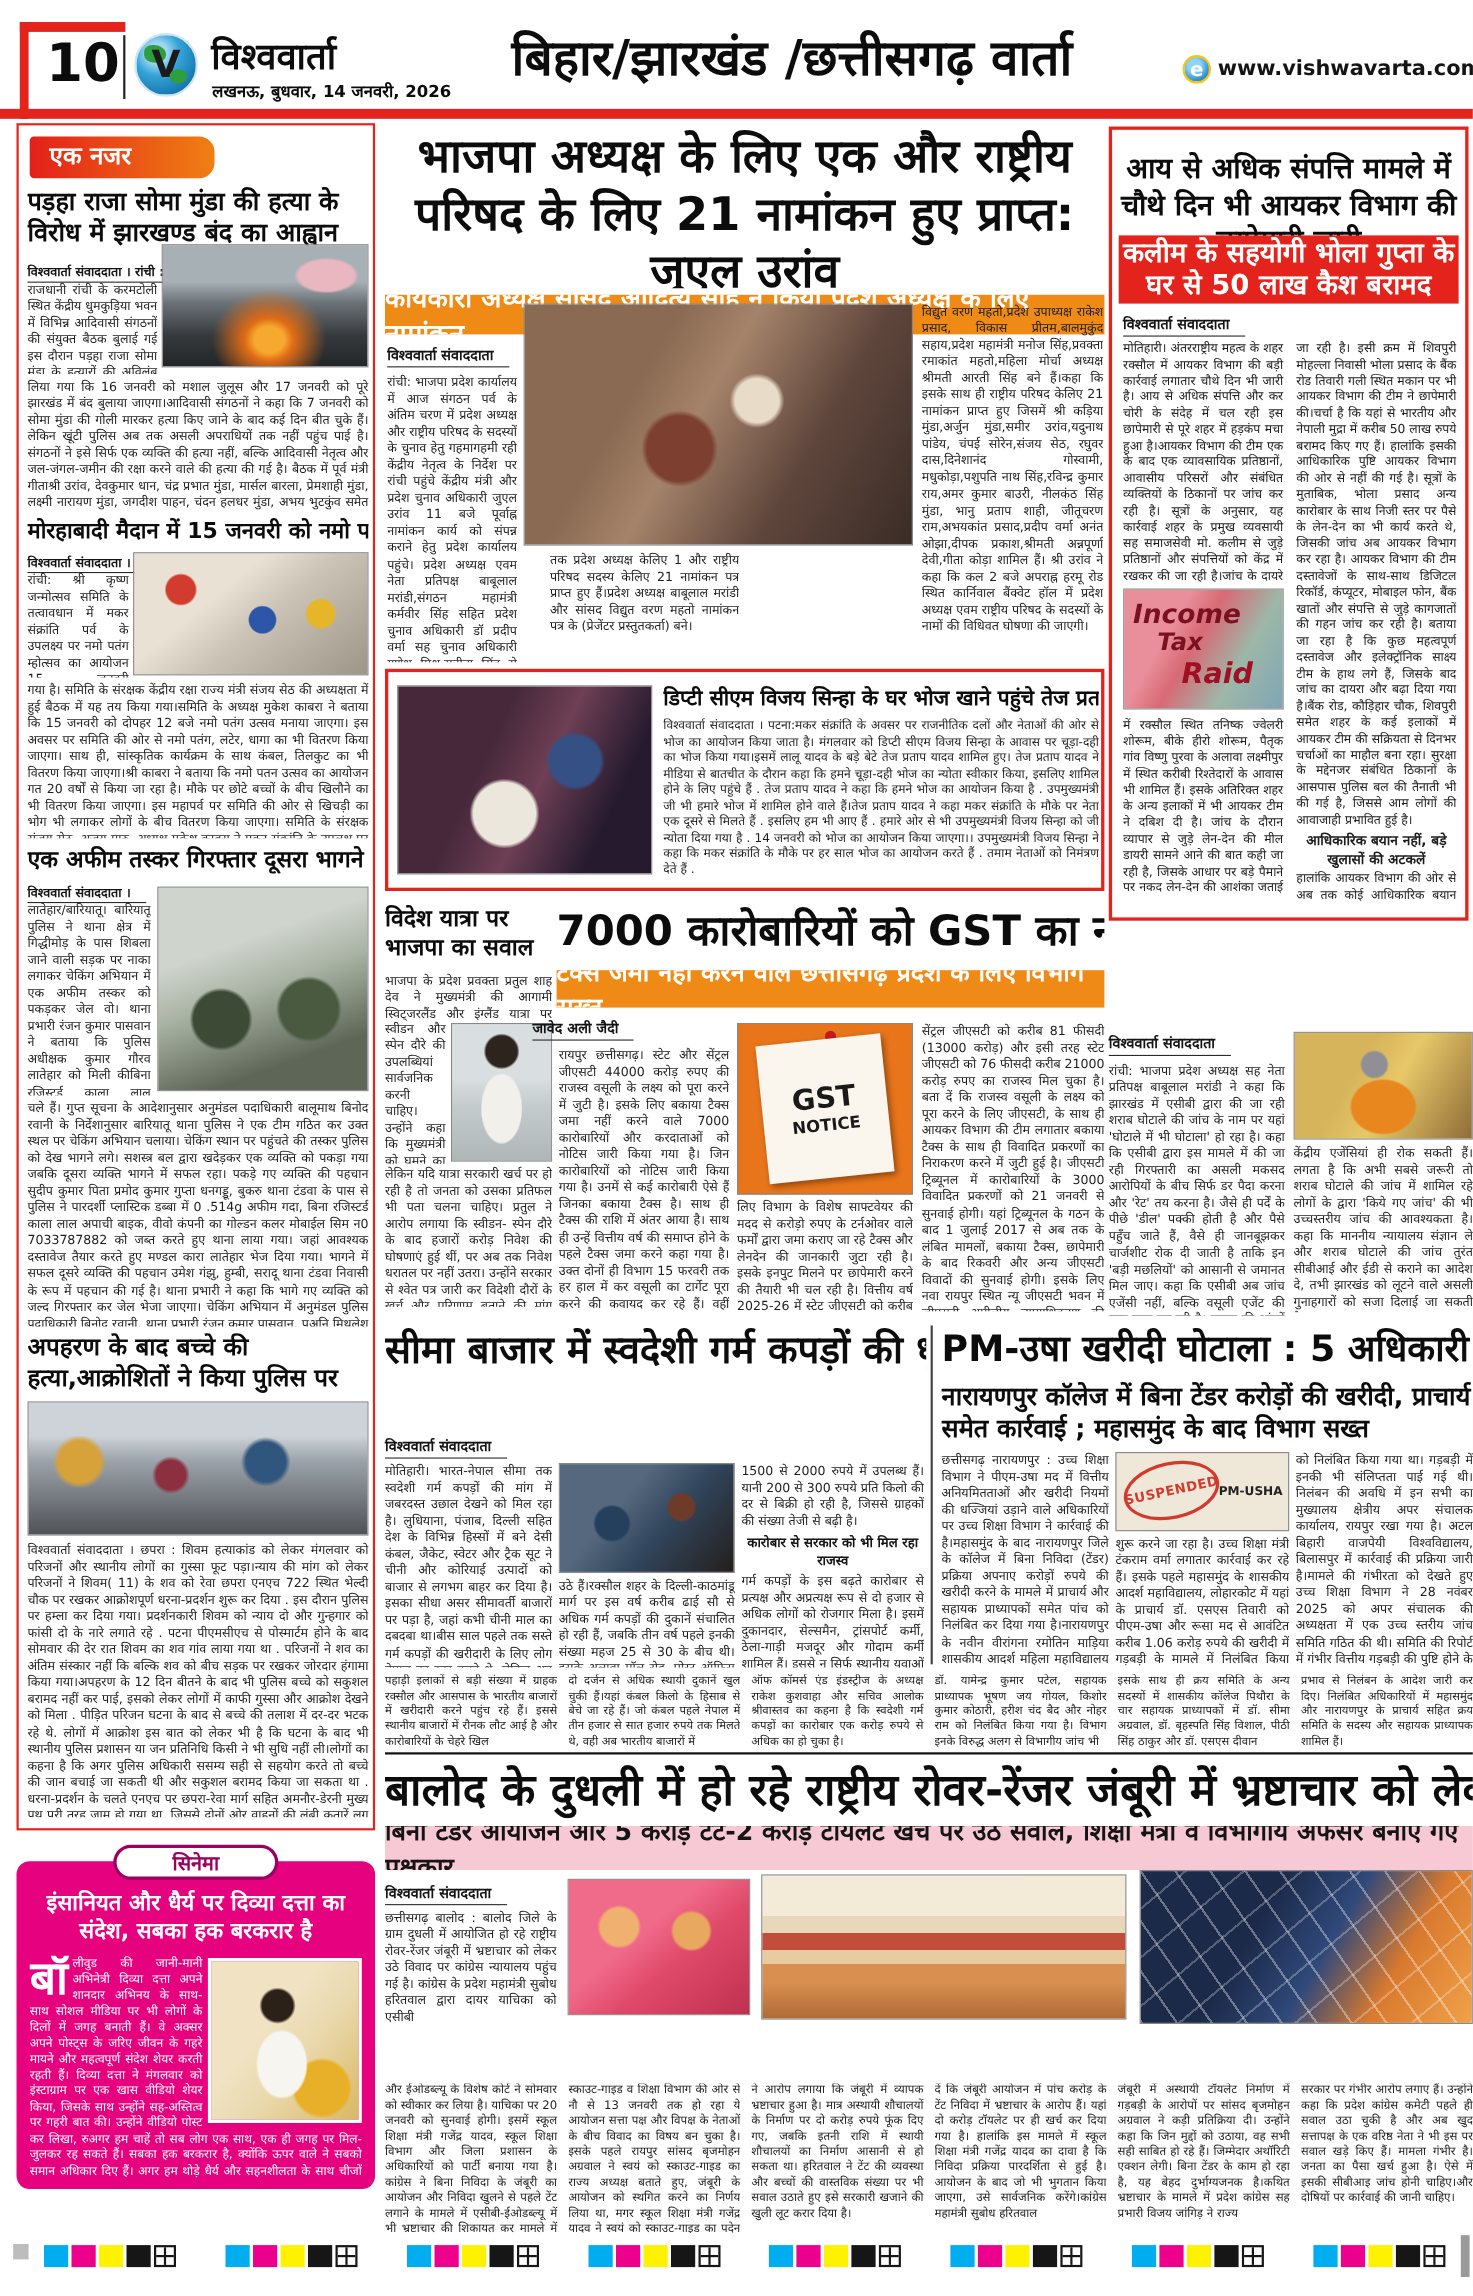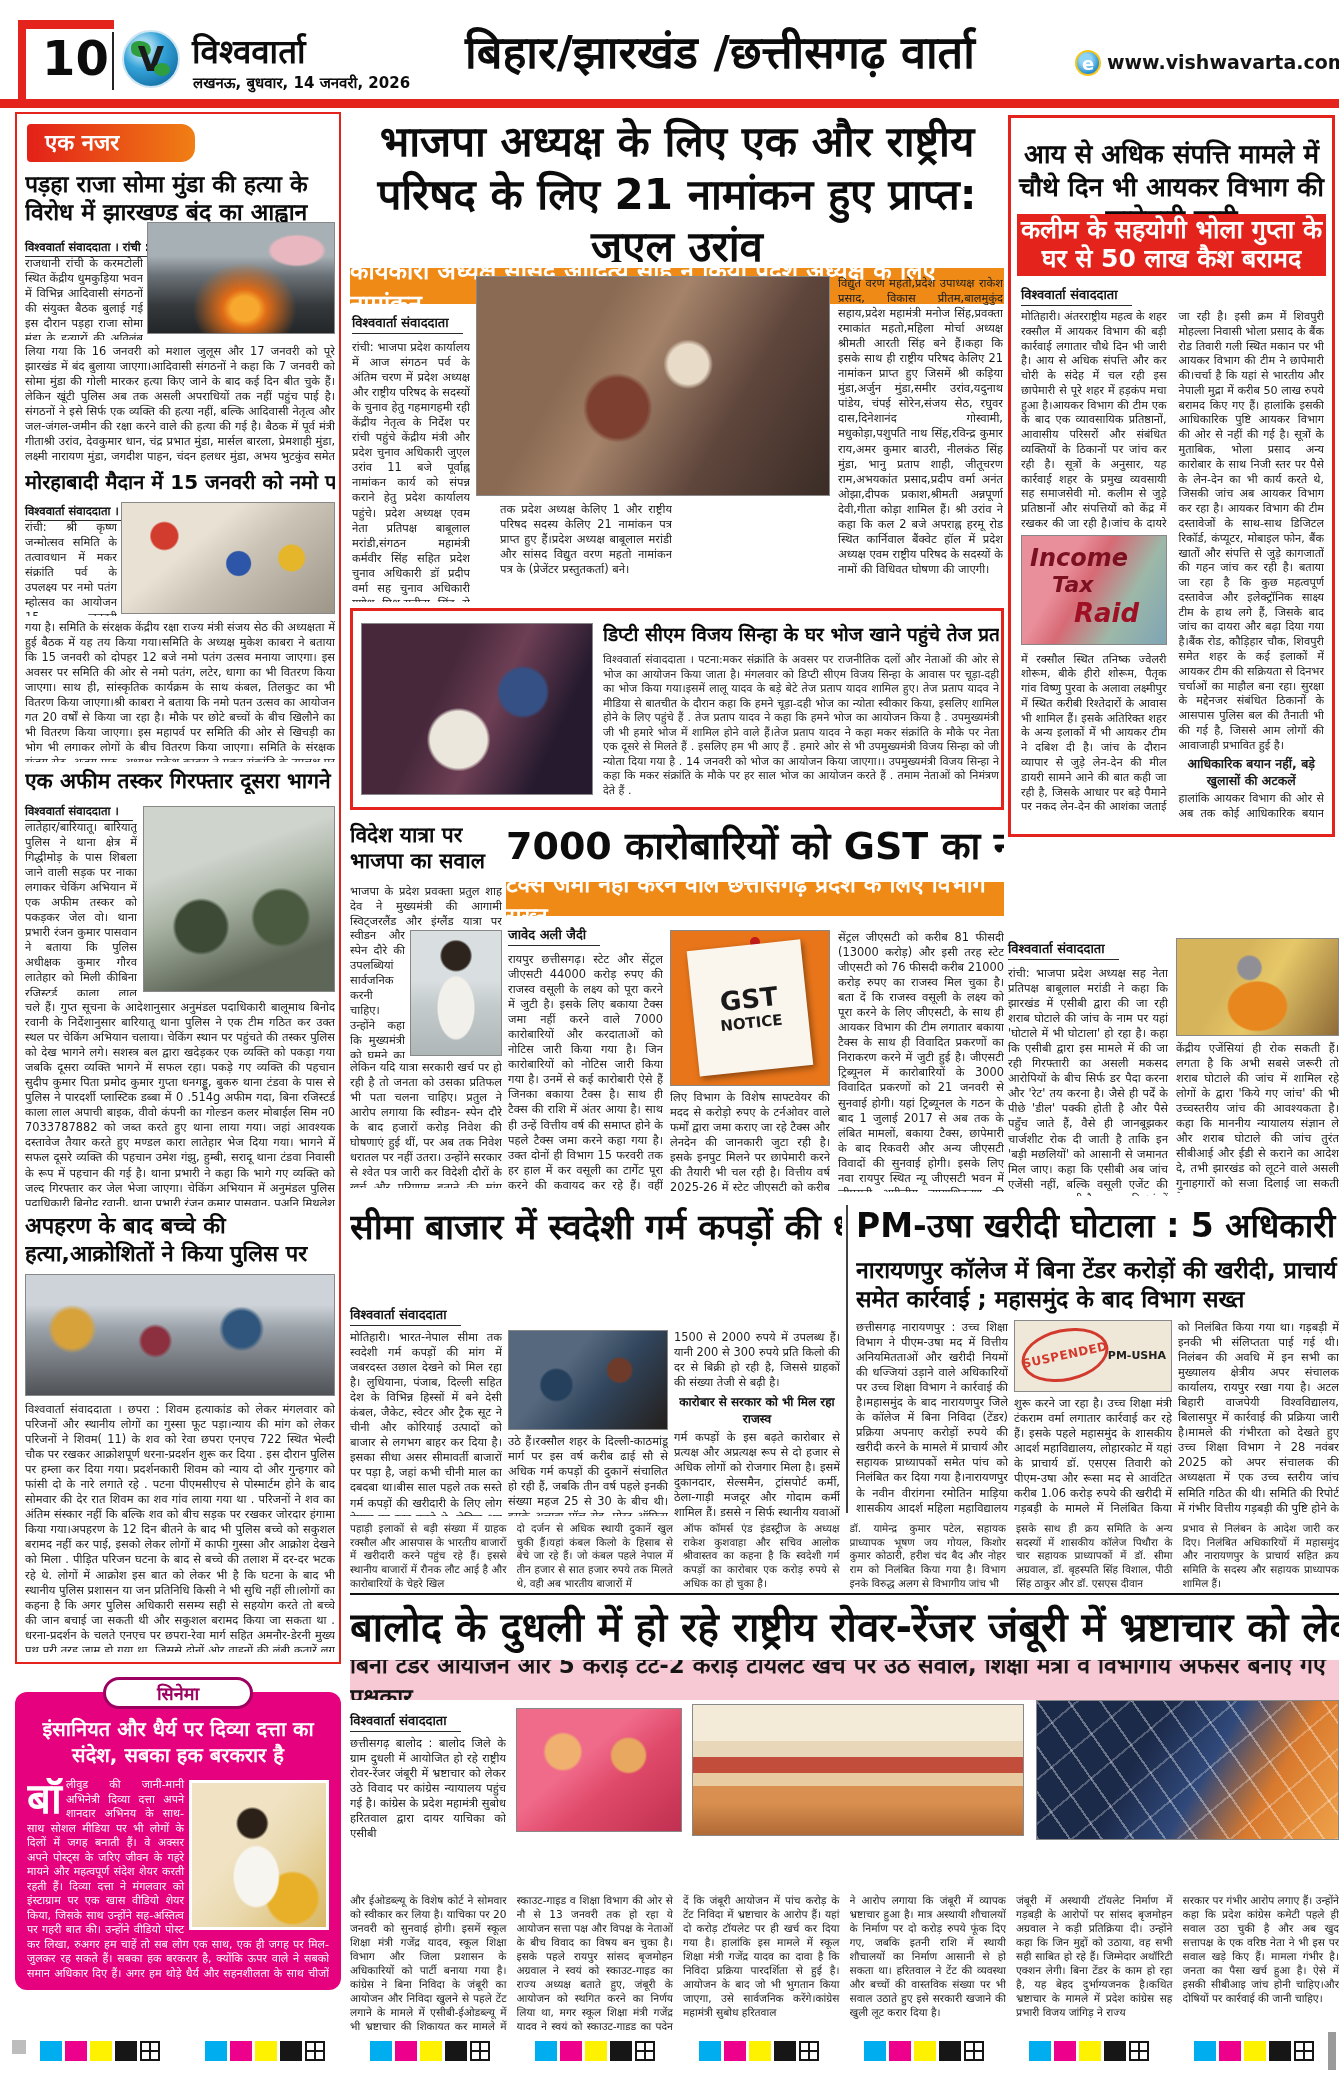--- a/index.html
+++ b/index.html
@@ -128,21 +128,21 @@
 
   <div class="abs hl" style="left:350px;top:822px;width:152px;font-size:21px;line-height:1.25;height:56px;overflow:hidden">विदेश यात्रा पर भाजपा का सवाल</div>
   <div class="abs bt" style="left:350px;top:884px;width:152px;height:44px">भाजपा के प्रदेश प्रवक्ता प्रतुल शाह देव ने मुख्यमंत्री की आगामी स्विट्जरलैंड और इंग्लैंड यात्रा पर प्रतिक्रिया देते हुए कहा कि सरकार को पहले 2025 में</div>
   <div class="abs bt" style="left:350px;top:928px;width:152px;height:130px">
     <span class="floatphoto photo ph-man" style="width:92px;height:126px"></span><span>स्वीडन और स्पेन दौरे की उपलब्धियां सार्वजनिक करनी चाहिए। उन्होंने कहा कि मुख्यमंत्री को घूमने का अधिकार है,</span>
   </div>
   <div class="abs bt" style="left:350px;top:1060px;width:152px;height:128px">लेकिन यदि यात्रा सरकारी खर्च पर हो रही है तो जनता को उसका प्रतिफल भी पता चलना चाहिए। प्रतुल ने आरोप लगाया कि स्वीडन- स्पेन दौरे के बाद हजारों करोड़ निवेश की घोषणाएं हुई थीं, पर अब तक निवेश धरातल पर नहीं उतरा। उन्होंने सरकार से श्वेत पत्र जारी कर विदेशी दौरों के खर्च और परिणाम बताने की मांग की।</div>
 
   <div class="abs hl nowrap center" style="left:506px;top:818px;width:498px;font-size:38px">7000 कारोबारियों को GST का नोटिस</div>
   <div class="abs orangebar" style="left:506px;top:882px;width:498px;height:34px;font-size:23px">टैक्स जमा नहीं करने वाले छत्तीसगढ़ प्रदेश के लिए विभाग सख्त</div>
-  <div class="abs" style="left:508px;top:924px"><span class="byline">जावेद अली जैदी</span></div>
+  <div class="abs" style="left:484px;top:924px"><span class="byline">जावेद अली जैदी</span></div>
   <div class="abs bt" style="left:508px;top:952px;width:155px;height:240px">रायपुर छत्तीसगढ़। स्टेट और सेंट्रल जीएसटी 44000 करोड़ रुपए की राजस्व वसूली के लक्ष्य को पूरा करने में जुटी है। इसके लिए बकाया टैक्स जमा नहीं करने वाले 7000 कारोबारियों और करदाताओं को नोटिस जारी किया गया है। जिन कारोबारियों को नोटिस जारी किया गया है। उनमें से कई कारोबारी ऐसे हैं जिनका बकाया टैक्स है। साथ ही टैक्स की राशि में अंतर आया है। साथ ही उन्हें वित्तीय वर्ष की समाप्त होने के पहले टैक्स जमा करने कहा गया है। उक्त दोनों ही विभाग 15 फरवरी तक हर हाल में कर वसूली का टार्गेट पूरा करने की कवायद कर रहे हैं। वहीं आयकर और जीएसटी इंटेलिजेंस की टीम भी टैक्स चोरी करने वाले कारोबारियों पर नजर रखे हुए है। इसके</div>
   <div class="abs" style="left:670px;top:930px;width:160px;height:262px">
     <div class="photo gstnote" style="width:160px;height:156px">
       <span class="gstpin"></span>
       <span class="gstpaper">
           <span style="font-size:26px">GST</span>
           <span style="font-size:15px">NOTICE</span>
         </span>
     </div>
     <div class="bt" style="width:160px;height:102px;margin-top:4px">लिए विभाग के विशेष साफ्टवेयर की मदद से करोड़ो रुपए के टर्नओवर वाले फर्मों द्वारा जमा कराए जा रहे टैक्स और लेनदेन की जानकारी जुटा रही है। इसके इनपुट मिलने पर छापेमारी करने की तैयारी भी चल रही है। वित्तीय वर्ष 2025-26 में स्टेट जीएसटी को करीब साढ़े 27 तथा सेंट्रल जीएसटी का 16 हजार करोड़ रुपए कर वसूली का लक्ष्य दिया गया है। इसमें</div>
@@ -189,22 +189,22 @@
   <div class="abs hl nowrap center" style="left:350px;top:1598px;width:989px;font-size:40px">बालोद के दुधली में  हो रहे राष्ट्रीय रोवर-रेंजर जंबूरी में भ्रष्टाचार को लेकर विवाद</div>
   <div class="abs pinkbar" style="left:350px;top:1660px;width:989px;height:40px;font-size:23px">बिना टेंडर आयोजन और 5 करोड़ टेंट-2 करोड़ टॉयलेट खर्च पर उठे सवाल, शिक्षा मंत्री व विभागीय अफसर बनाए गए पक्षकार</div>
   <div class="abs" style="left:350px;top:1710px"><span class="byline">विश्ववार्ता संवाददाता</span></div>
   <div class="abs bt" style="left:350px;top:1736px;width:156px;height:150px">छत्तीसगढ़ बालोद : बालोद जिले के ग्राम दुधली में आयोजित हो रहे राष्ट्रीय रोवर-रेंजर जंबूरी में भ्रष्टाचार को लेकर उठे विवाद पर कांग्रेस न्यायालय पहुंच गई है। कांग्रेस के प्रदेश महामंत्री सुबोध हरितवाल द्वारा दायर याचिका को एसीबी</div>
   <div class="abs photo ph-j1" style="left:516px;top:1708px;width:166px;height:124px"></div>
   <div class="abs photo ph-j2" style="left:692px;top:1704px;width:332px;height:132px"></div>
   <div class="abs photo ph-j3" style="left:1036px;top:1700px;width:303px;height:140px"></div>
   <div class="abs colrow" style="left:350px;top:1894px;width:989px;height:136px;overflow:hidden">
     <div class="bt" style="flex:1;font-size:10.6px">और ईओडब्ल्यू के विशेष कोर्ट ने सोमवार को स्वीकार कर लिया है। याचिका पर 20 जनवरी को सुनवाई होगी। इसमें स्कूल शिक्षा मंत्री गजेंद्र यादव, स्कूल शिक्षा विभाग और जिला प्रशासन के अधिकारियों को पार्टी बनाया गया है। कांग्रेस ने बिना निविदा के जंबूरी का आयोजन और निविदा खुलने से पहले टेंट लगाने के मामले में एसीबी-ईओडब्ल्यू में भी भ्रष्टाचार की शिकायत कर मामले में जांच की मांग की थी। अब मामला कोर्ट पहुंच गया है। इससे शिक्षा विभाग और जिला प्रशासन के अधिकारियों की मुश्किलें बढ़ सकती हैं।</div>
     <div class="bt" style="flex:1;font-size:10.6px">स्काउट-गाइड व शिक्षा विभाग की ओर से नौ से 13 जनवरी तक हो रहा ये आयोजन सत्ता पक्ष और विपक्ष के नेताओं के बीच विवाद का विषय बन चुका है। इसके पहले रायपुर सांसद बृजमोहन अग्रवाल ने स्वयं को स्काउट-गाइड का राज्य अध्यक्ष बताते हुए, जंबूरी के आयोजन को स्थगित करने का निर्णय लिया था, मगर स्कूल शिक्षा मंत्री गजेंद्र यादव ने स्वयं को स्काउट-गाइड का पदेन अध्यक्ष बताते हुए आयोजन को जारी रखा।अध्यक्ष के विवाद को लेकर बृजमोहन अग्रवाल पहले ही हाई कोर्ट बिलासपुर में याचिका लगा चुके हैं। बता</div>
+    <div class="bt" style="flex:1;font-size:10.6px">ने आरोप लगाया कि जंबूरी में व्यापक भ्रष्टाचार हुआ है। मात्र अस्थायी शौचालयों के निर्माण पर दो करोड़ रुपये फूंक दिए गए, जबकि इतनी राशि में स्थायी शौचालयों का निर्माण आसानी से हो सकता था। हरितवाल ने टेंट की व्यवस्था और बच्चों की वास्तविक संख्या पर भी सवाल उठाते हुए इसे सरकारी खजाने की खुली लूट करार दिया है।</div>
     <div class="bt" style="flex:1;font-size:10.6px">दें कि जंबूरी आयोजन में पांच करोड़ के टेंट निविदा में भ्रष्टाचार के आरोप हैं। यहां दो करोड़ टॉयलेट पर ही खर्च कर दिया गया है। हालांकि इस मामले में स्कूल शिक्षा मंत्री गजेंद्र यादव का दावा है कि निविदा प्रक्रिया पारदर्शिता से हुई है। आयोजन के बाद जो भी भुगतान किया जाएगा, उसे सार्वजनिक करेंगे।कांग्रेस महामंत्री सुबोध हरितवाल</div>
-    <div class="bt" style="flex:1;font-size:10.6px">ने आरोप लगाया कि जंबूरी में व्यापक भ्रष्टाचार हुआ है। मात्र अस्थायी शौचालयों के निर्माण पर दो करोड़ रुपये फूंक दिए गए, जबकि इतनी राशि में स्थायी शौचालयों का निर्माण आसानी से हो सकता था। हरितवाल ने टेंट की व्यवस्था और बच्चों की वास्तविक संख्या पर भी सवाल उठाते हुए इसे सरकारी खजाने की खुली लूट करार दिया है।</div>
     <div class="bt" style="flex:1;font-size:10.6px">जंबूरी में अस्थायी टॉयलेट निर्माण में गड़बड़ी के आरोपों पर सांसद बृजमोहन अग्रवाल ने कड़ी प्रतिक्रिया दी। उन्होंने कहा कि जिन मुद्दों को उठाया, वह सभी सही साबित हो रहे हैं। जिम्मेदार अथॉरिटी एक्शन लेगी। बिना टेंडर के काम हो रहा है, यह बेहद दुर्भाग्यजनक है।कथित भ्रष्टाचार के मामले में प्रदेश कांग्रेस सह प्रभारी विजय जांगिड़ ने राज्य</div>
     <div class="bt" style="flex:1;font-size:10.6px">सरकार पर गंभीर आरोप लगाए हैं। उन्होंने कहा कि प्रदेश कांग्रेस कमेटी पहले ही सवाल उठा चुकी है और अब खुद सत्तापक्ष के एक वरिष्ठ नेता ने भी इस पर सवाल खड़े किए हैं। मामला गंभीर है। जनता का पैसा खर्च हुआ है। ऐसे में इसकी सीबीआइ जांच होनी चाहिए।और दोषियों पर कार्रवाई की जानी चाहिए।</div>
   </div>
 
   <div class="abs redbox" style="left:1008px;top:115px;width:327px;height:722px">
     <div class="abs hl center" style="left:6px;top:20px;width:309px;font-size:26px;line-height:1.25;height:84px;overflow:hidden">आय से अधिक संपत्ति मामले में चौथे दिन भी आयकर विभाग की छापेमारी जारी</div>
     <div class="abs redbar" style="left:6px;top:96px;width:309px;height:62px;font-size:25px">कलीम के सहयोगी भोला गुप्ता के घर से 50 लाख कैश बरामद</div>
     <div class="abs" style="left:10px;top:166px"><span class="byline">विश्ववार्ता संवाददाता</span></div>
     <div class="abs cols2 bt" style="left:10px;top:192px;width:303px;height:518px;font-size:11.2px">
       <span>मोतिहारी। अंतरराष्ट्रीय महत्व के शहर रक्सौल में आयकर विभाग की बड़ी कार्रवाई लगातार चौथे दिन भी जारी है। आय से अधिक संपत्ति और कर चोरी के संदेह में चल रही इस छापेमारी से पूरे शहर में हड़कंप मचा हुआ है।आयकर विभाग की टीम एक के बाद एक व्यावसायिक प्रतिष्ठानों, आवासीय परिसरों और संबंधित व्यक्तियों के ठिकानों पर जांच कर रही है। सूत्रों के अनुसार, यह कार्रवाई शहर के प्रमुख व्यवसायी सह समाजसेवी मो. कलीम से जुड़े प्रतिष्ठानों और संपत्तियों को केंद्र में रखकर की जा रही है।जांच के दायरे</span>

